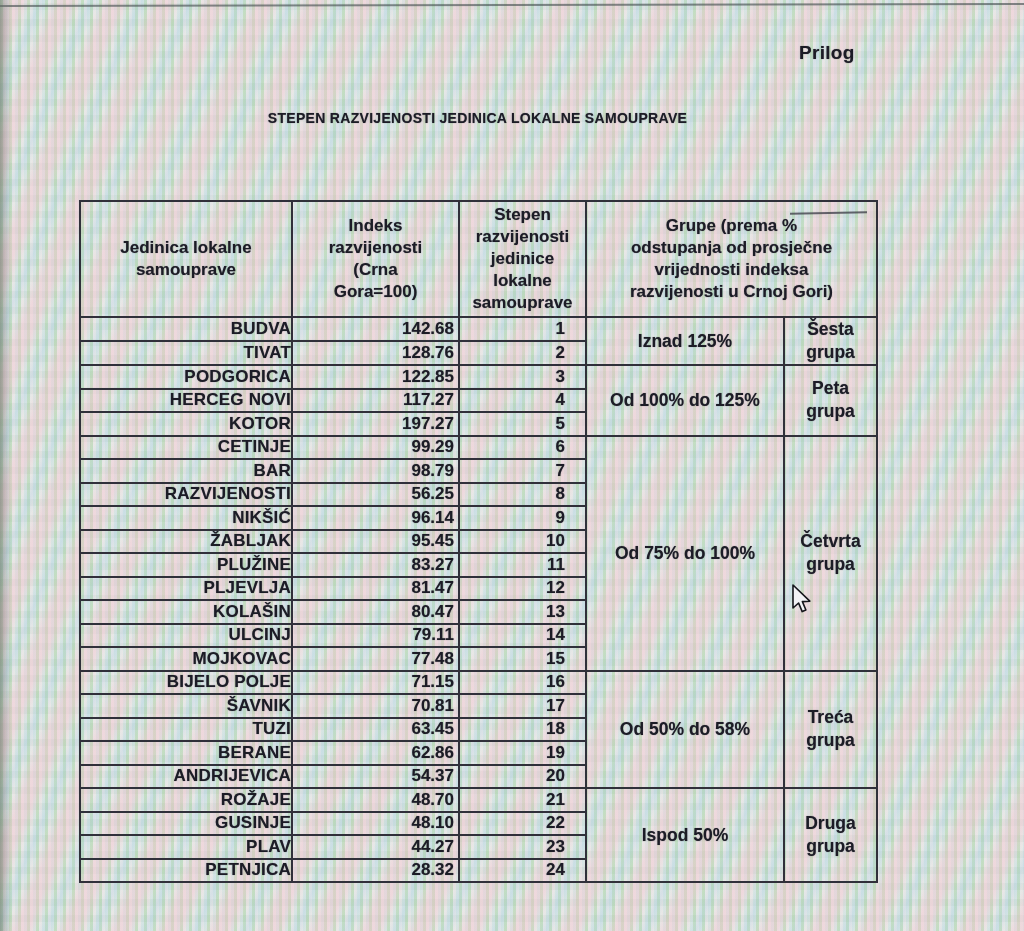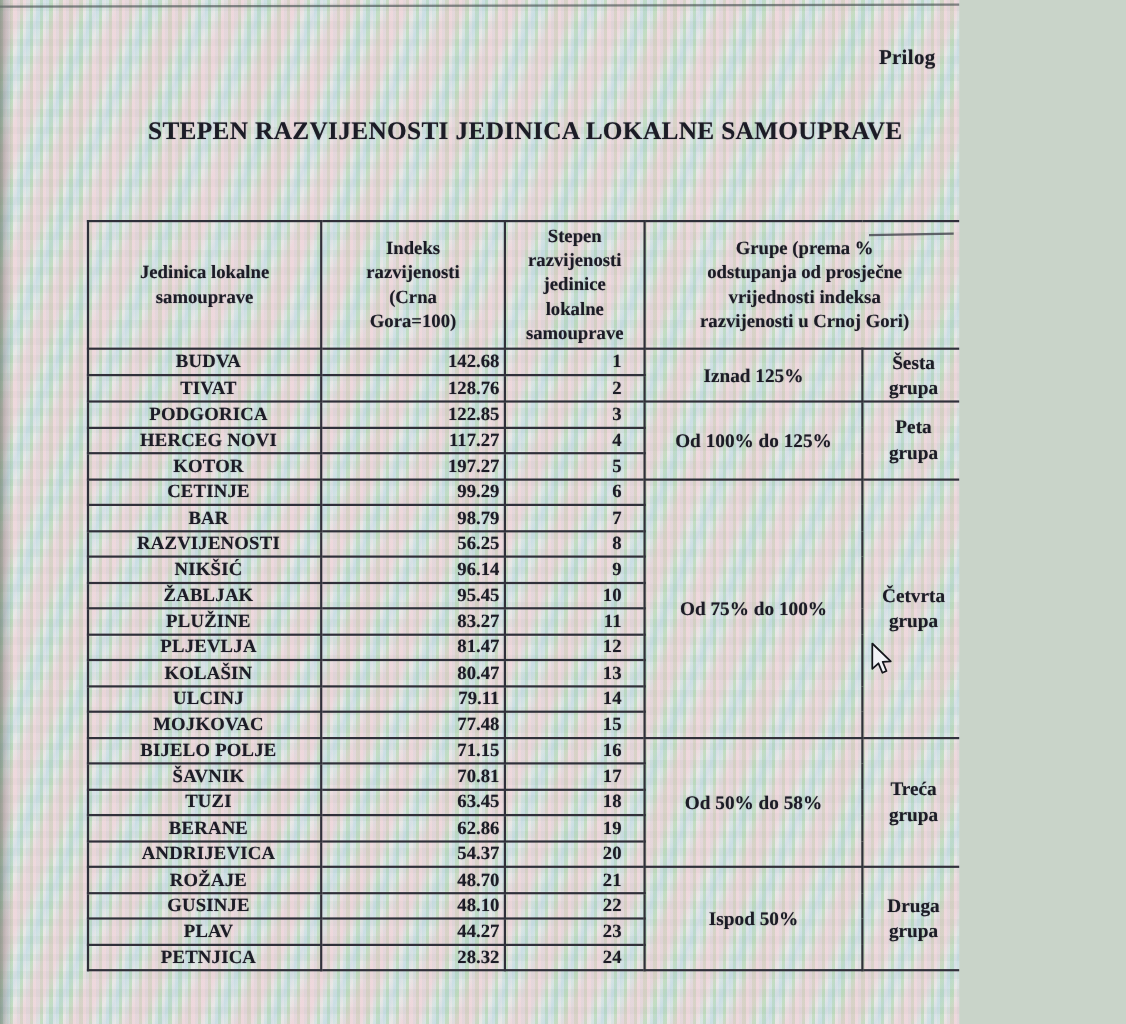--- a/index.html
+++ b/index.html
@@ -1,18 +1,18 @@
 <!DOCTYPE html>
 <html><head>
 <meta charset="utf-8">
 <style>
   html,body { margin:0; padding:0; background:#c9d4c9; }
   .page {
-    position:relative; width:872px; height:931px; overflow:hidden;
-    font-family:Liberation Serif, serif;
+    position:relative; width:1024px; height:931px; overflow:hidden;
+    font-family:Liberation Sans, sans-serif;
     color:#1c1c26;
     background-color:#dbe5d8;
     background-image:
       repeating-linear-gradient(113deg,
         rgba(247,193,206,0) 0px, rgba(247,193,206,0.40) 10px,
         rgba(247,193,206,0.40) 20px, rgba(247,193,206,0) 30px,
         rgba(166,205,232,0.28) 38px, rgba(166,205,232,0) 46px),
       repeating-linear-gradient(90deg,
         rgba(163,208,163,0.48) 0px, rgba(163,208,163,0.48) 3px,
         rgba(242,228,242,0.40) 3px, rgba(242,228,242,0.40) 6px,
@@ -29,41 +29,41 @@
     position:absolute; left:0; top:0; width:11px; height:931px;
     background:linear-gradient(90deg, rgba(104,112,106,0.55), rgba(104,112,106,0));
   }
   .prilog {
     position:absolute; left:799px; top:42px;
     font-size:19px; font-weight:bold; letter-spacing:0.3px;
     text-shadow:0 0 1px rgba(28,28,40,0.55);
   }
   .title {
     position:absolute; left:79px; top:102px; width:797px;
-    text-align:center; font-weight:bold; font-size:23px;
+    text-align:center; font-weight:bold; font-size:14px;
     line-height:33px; letter-spacing:0.3px;
     text-shadow:0 0 1px rgba(28,28,40,0.55);
   }
   table.dev-table {
     position:absolute; left:79px; top:200px; width:797px;
     border-collapse:collapse; table-layout:fixed;
     text-shadow:0 0 1px rgba(28,28,40,0.5);
   }
   .dev-table th, .dev-table td {
     border:2px solid #30303a; background:transparent;
     font-weight:bold; overflow:hidden;
   }
   .dev-table thead tr { height:112px; }
   .dev-table th {
     font-size:17px; line-height:22px; white-space:pre-line;
     text-align:center; vertical-align:middle; padding:2px 4px;
   }
   .dev-table tbody tr { height:23.5px; }
   .dev-table td { font-size:17px; padding:0; vertical-align:middle; }
-  .dev-table td.name { text-align:center; padding-left:7px; letter-spacing:0.2px;margin-left:12px; }
+  .dev-table td.name { text-align:right; padding-left:7px; letter-spacing:0.2px;margin-left:12px; }
   .dev-table td.val  { text-align:right; padding-right:4px; }
   .dev-table td.rank { text-align:right; padding-right:20px; }
   .dev-table td.range, .dev-table td.group {
     text-align:center; white-space:pre-line; font-size:17.5px; line-height:23px;
   }
   .artifact-dash {
     position:absolute; left:790px; top:212px; width:77px; height:2px;
     background:#3a3a44; opacity:0.75; transform:rotate(-1deg);
   }
   .cursor { position:absolute; left:791px; top:584px; }

